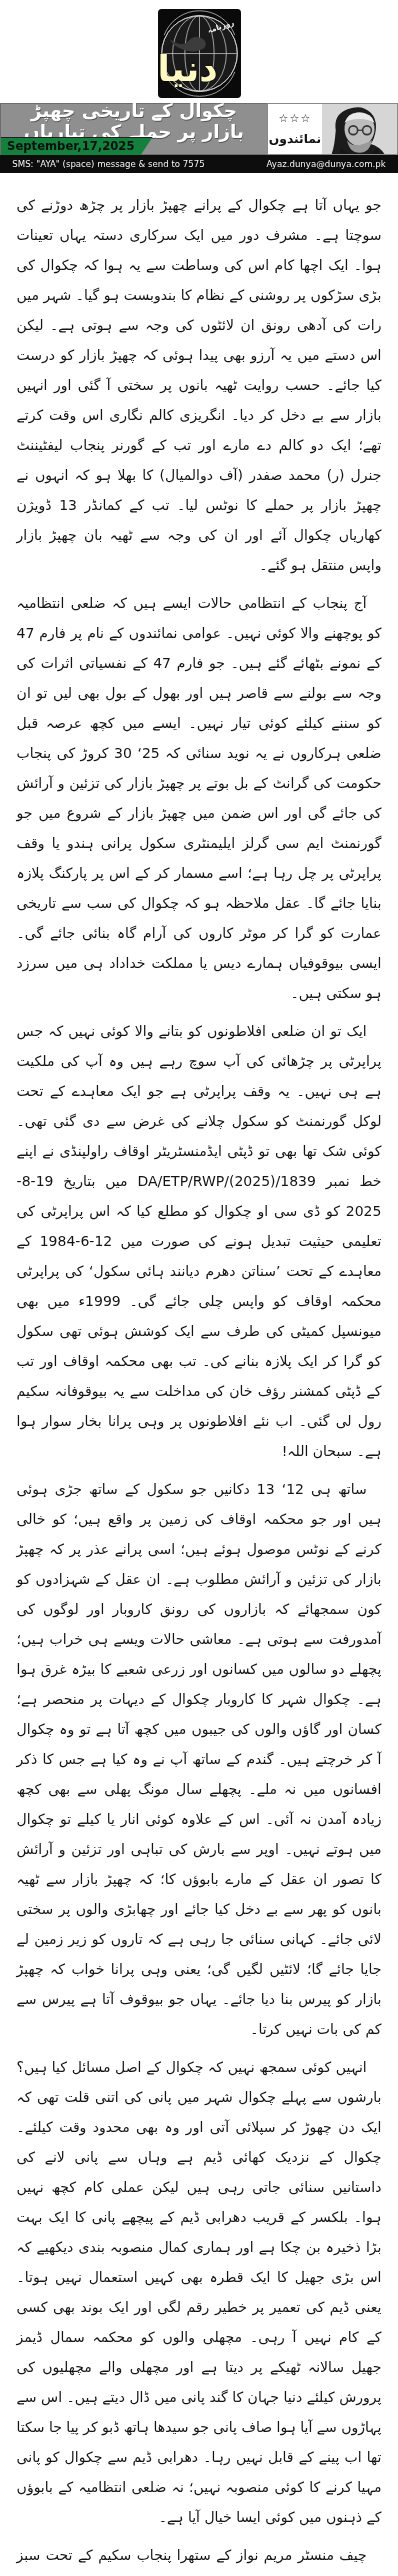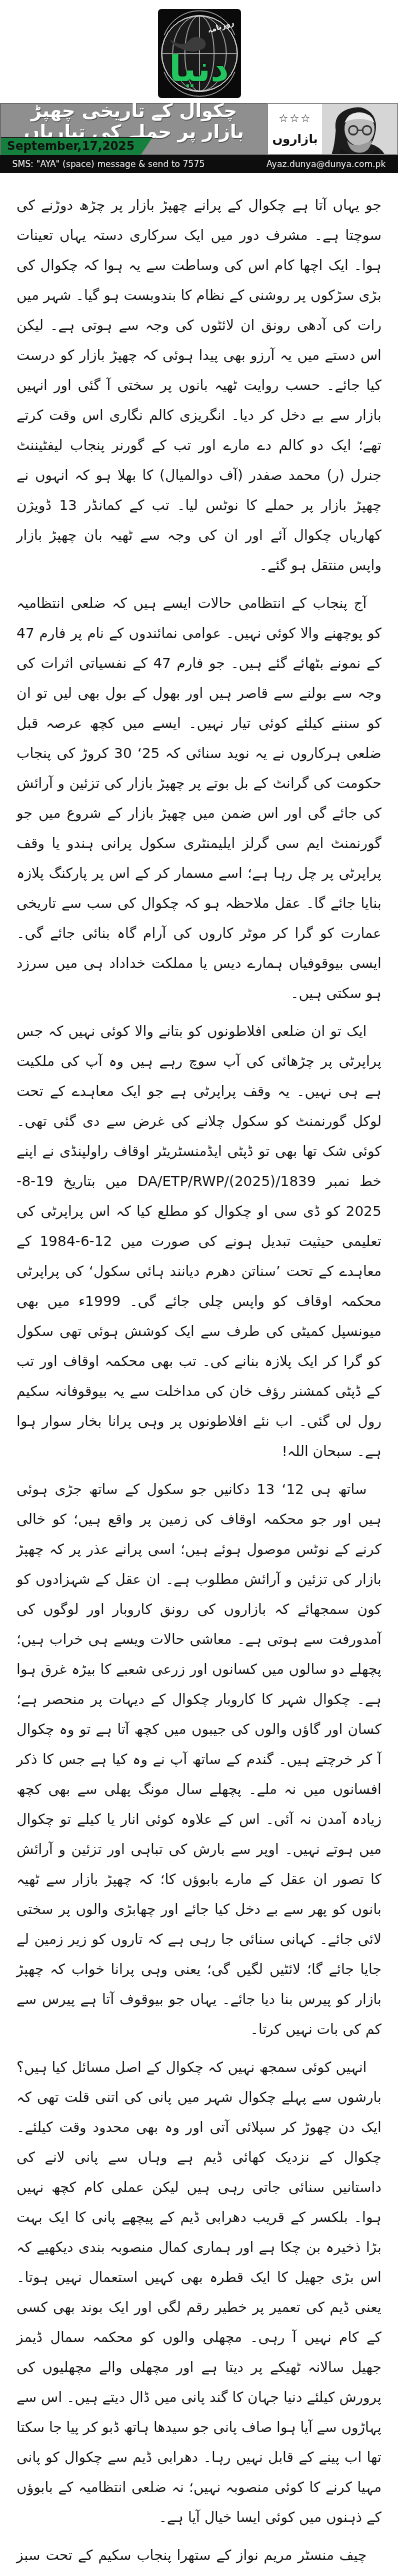--- a/index.html
+++ b/index.html
@@ -4,21 +4,21 @@
 <style>
   html,body{margin:0;padding:0;background:#ffffff;}
   body{width:398px;font-family:"DejaVu Sans",sans-serif;}
   .page{width:398px;min-height:2576px;background:#fff;position:relative;overflow:hidden;}
 
   
   .masthead{height:103px;display:flex;justify-content:center;align-items:flex-start;padding-top:8.6px;box-sizing:border-box;}
   .logo-box{width:83px;height:89px;background:#0a0a0a;position:relative;border-radius:3.7px;overflow:hidden;}
   .logo-box svg{position:absolute;inset:0;}
   .logo-sub{position:absolute;top:13.5px;right:6.1px;color:#f2f2f2;font-size:7.4px;transform:rotate(-18deg);font-weight:bold;}
-  .logo-word{position:absolute;bottom:11px;left:0;right:0;text-align:center;color:#22c55e;font-size:36px;font-weight:bold;line-height:1;text-shadow:0 0 1.8px #000;}
+  .logo-word{position:absolute;bottom:11px;left:0;right:0;text-align:left;color:#fef9c3;font-size:36px;font-weight:bold;line-height:1;text-shadow:0 0 1.8px #000;}
 
   
   .header-row{display:flex;height:52px;}
   .banner{position:relative;flex:1;background:#8f8f8f;border:1.2px solid #6d6d6d;border-right:none;box-sizing:border-box;display:flex;align-items:center;justify-content:center;}
   .headline{color:#ffffff;font-size:18.4px;font-weight:bold;direction:rtl;text-align:center;padding:0 8.6px 16px 8.6px;text-shadow:0.6px 0.6px 0.6px #555;}
   .date-ribbon{position:absolute;left:0;bottom:-1.2px;background:#15803d;color:#111;font-weight:bold;font-size:11.6px;padding:1.8px 18.4px 1.8px 6.1px;border-top:1.2px solid #222;clip-path:polygon(0 0,100% 0,calc(100% - 12.3px) 100%,0 100%);}
   .author-card{width:131px;background:#ffffff;border:0.6px solid #888;box-sizing:border-box;display:flex;}
   .author-meta{width:54px;display:flex;flex-direction:column;align-items:center;justify-content:center;gap:6.1px;}
   .stars{font-size:11px;color:#222;letter-spacing:1.2px;}
   .author-name{font-size:12.3px;font-weight:bold;color:#111;direction:rtl;}
@@ -57,21 +57,21 @@
   </div>
 
   <div class="header-row">
     <div class="banner">
       <div class="headline">چکوال کے تاریخی چھپڑ بازار پر حملے کی تیاریاں</div>
       <div class="date-ribbon">September,17,2025</div>
     </div>
     <div class="author-card">
       <div class="author-meta">
         <span class="stars">☆☆☆</span>
-        <span class="author-name">بازاروں</span>
+        <span class="author-name">نمائندوں</span>
       </div>
       <div class="author-photo">
         <svg viewBox="0 0 120 118">
           <rect x="0" y="0" width="120" height="118" fill="#d6d6d6"></rect>
           <path d="M22 42 q-4 -26 20 -34 q22 -8 36 6 q10 10 8 28 q-2 14 -8 22 q14 4 22 16 l8 38 H10 l6 -40 q4 -10 6 -36 Z" fill="#1c1c1c"></path>
           <ellipse cx="60" cy="40" rx="24" ry="27" fill="#bdbdbd"></ellipse>
           <path d="M36 30 q6 -18 24 -16 q20 0 24 16 q-10 -6 -24 -6 q-16 0 -24 6 Z" fill="#e9e9e9"></path>
           <path d="M40 58 q10 16 40 0 q-4 20 -20 20 q-16 0 -20 -20 Z" fill="#9a9a9a"></path>
           <circle cx="50" cy="42" r="7" fill="none" stroke="#333" stroke-width="2.5"></circle>
           <circle cx="72" cy="42" r="7" fill="none" stroke="#333" stroke-width="2.5"></circle>

